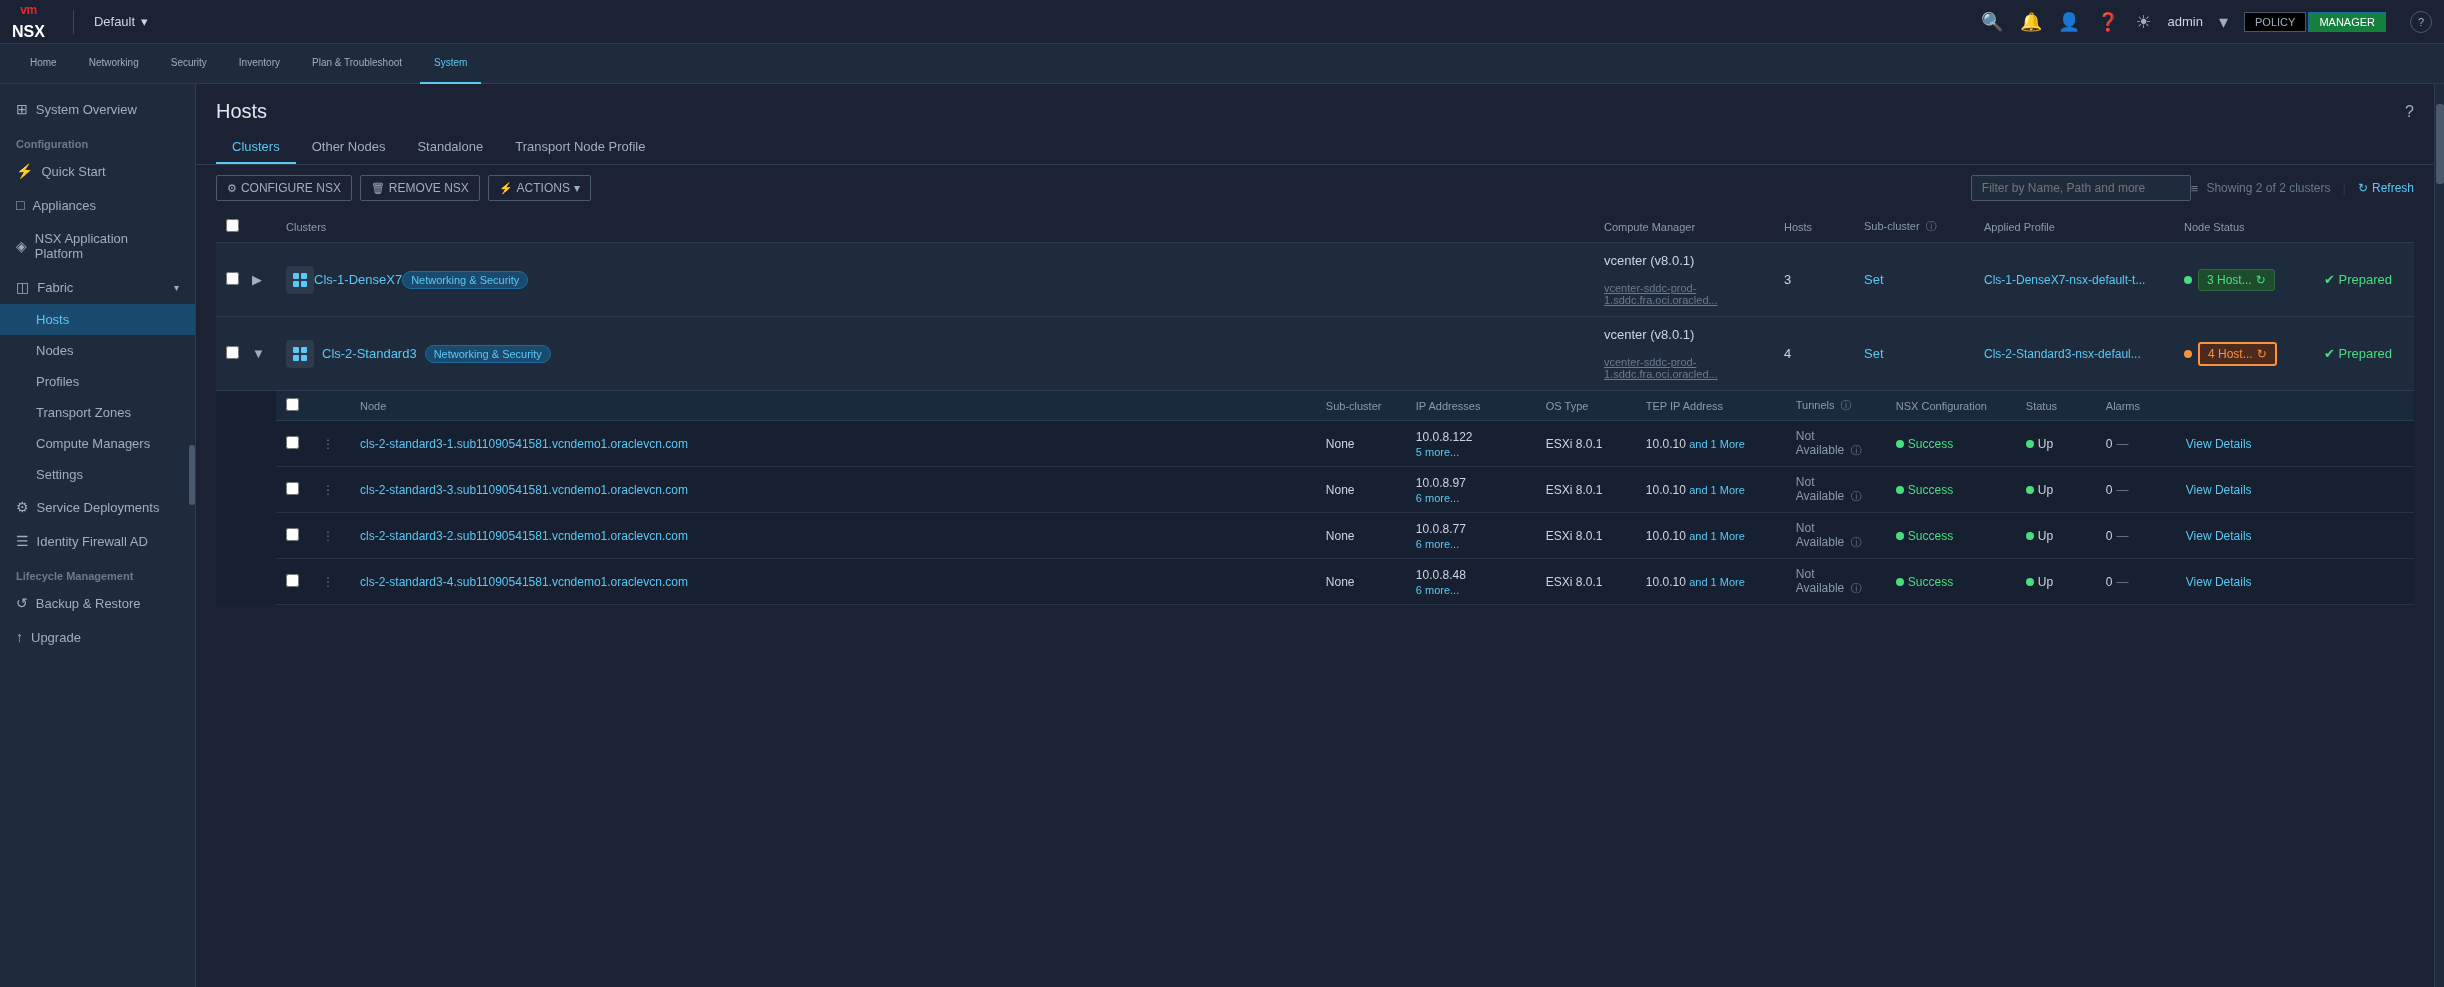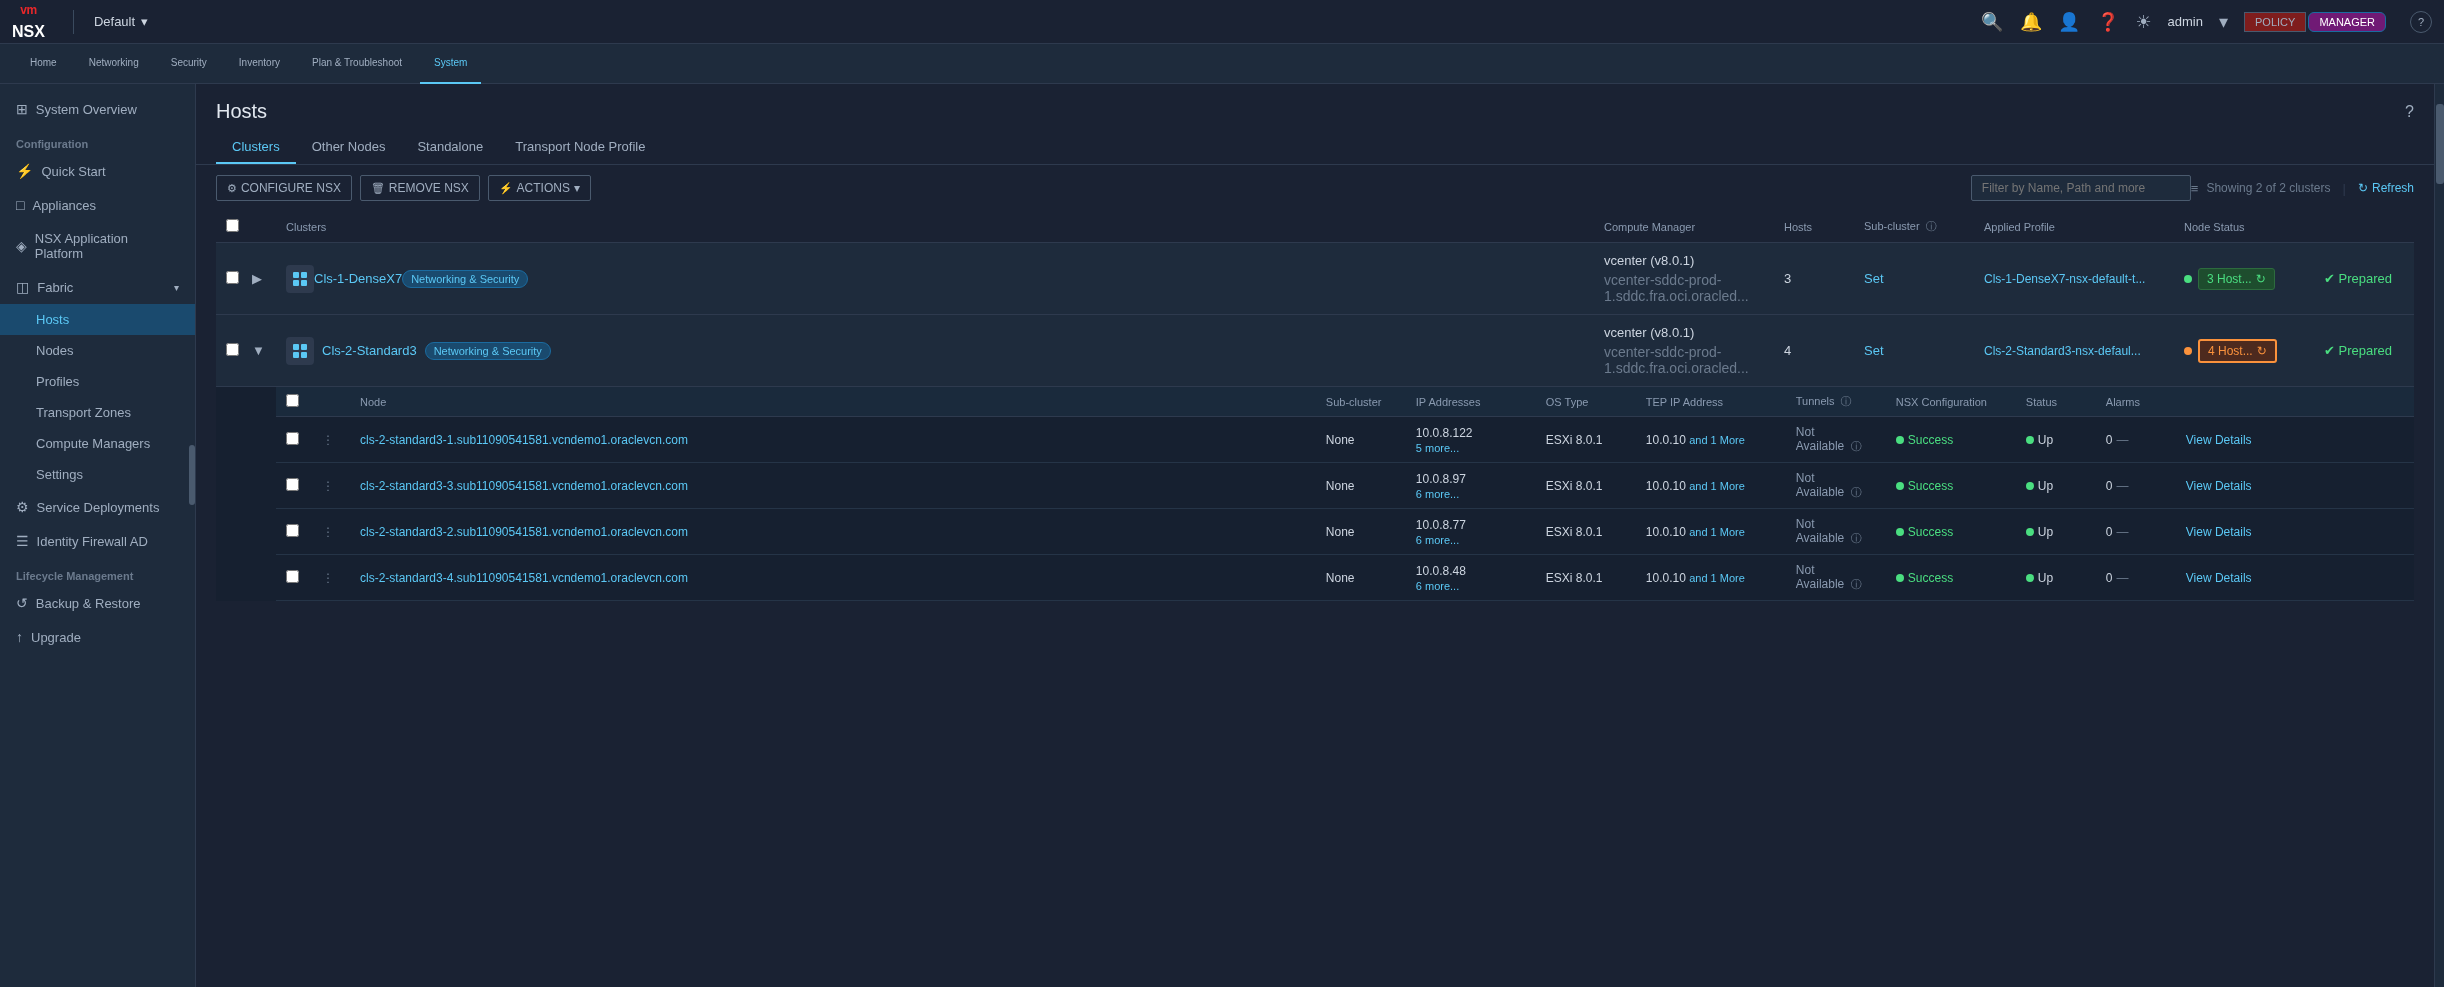--- a/index.html
+++ b/index.html
@@ -8,22 +8,22 @@
     
     .topbar { display: flex; align-items: center; background: #1a2233; height: 44px; border-bottom: 1px solid #2e3a4e; padding: 0 12px; }
     .topbar-logo { display: flex; align-items: center; gap: 6px; color: #fff; font-weight: bold; font-size: 16px; margin-right: 16px; flex-direction: column; }
     .vmware-logo { color: #e8272a; font-weight: 900; font-size: 12px; letter-spacing: -0.5px; }
     .topbar-sep { width: 1px; height: 24px; background: #3a4a5e; margin: 0 12px; }
     .context-selector { display: flex; align-items: center; gap: 6px; color: #cdd5e0; cursor: pointer; padding: 4px 8px; border-radius: 3px; }
     .topbar-actions { display: flex; align-items: center; gap: 16px; margin-left: auto; }
     .topbar-icon { color: #a0aec0; cursor: pointer; font-size: 18px; }
     .topbar-user { color: #cdd5e0; cursor: pointer; font-size: 13px; }
     .policy-manager-btns { display: flex; gap: 2px; }
-    .pm-btn { padding: 3px 10px; font-size: 11px; border: 1px solid #4a5a6e; background: #7f1d1d; color: #a0aec0; cursor: pointer; }
-    .pm-btn.active { background: #701a75; color: #fff; border-color: #1a6ba0; border-radius: 6px; }
+    .pm-btn { padding: 3px 10px; font-size: 11px; border: 1px solid #4a5a6e; background: #000000; color: #a0aec0; cursor: pointer; }
+    .pm-btn.active { background: #15803d; color: #fff; border-color: #1a6ba0; }
     .help-circle { display: flex; align-items: center; justify-content: center; width: 22px; height: 22px; border: 1px solid #4a5a6e; border-radius: 50%; color: #a0aec0; font-size: 11px; cursor: pointer; margin-left: 8px; }
 
     
     .navbar { display: flex; align-items: center; background: #1e2b3c; height: 40px; border-bottom: 1px solid #2e3a4e; padding: 0 16px; gap: 4px; }
     .nav-item { padding: 8px 14px; color: #a0aec0; cursor: pointer; font-size: 10px; border-bottom: 2px solid transparent; height: 40px; display: flex; align-items: center; }
     .nav-item.active { color: #5bc8f5; border-bottom: 2px solid #5bc8f5; }
 
     
     .main-layout { display: flex; height: calc(987px - 84px); }
 
@@ -66,21 +66,21 @@
     .cluster-icon { width: 28px; height: 28px; background: #2e3a4e; border-radius: 4px; display: flex; align-items: center; justify-content: center; color: #5bc8f5; font-size: 14px; flex-shrink: 0; }
     .cluster-name { color: #5bc8f5; cursor: pointer; font-size: 13px; font-weight: 500; }
     .badge { padding: 2px 8px; border-radius: 10px; font-size: 11px; font-weight: 500; }
     .badge-blue { background: #1a4a6e; color: #5bc8f5; border: 1px solid #1a6ba0; }
     .col-compute { width: 180px; min-width: 160px; }
     .col-hosts { width: 80px; }
     .col-subcluster { width: 120px; }
     .col-profile { width: 200px; }
     .col-status { width: 140px; }
     .compute-name { color: #cdd5e0; font-size: 13px; }
-    .compute-sub { color: #6b7a8d; font-size: 14px; margin-top: 4px; }
+    .compute-sub { color: #6b7a8d; font-size: 11px; margin-top: 14px; text-decoration: underline; }
     .set-link { color: #5bc8f5; cursor: pointer; }
     .profile-link { color: #5bc8f5; cursor: pointer; font-size: 12px; }
     .status-cell { display: flex; align-items: center; gap: 6px; }
     .dot-green { display: inline-block; width: 8px; height: 8px; border-radius: 50%; background: #4ade80; flex-shrink: 0; }
     .dot-orange { display: inline-block; width: 8px; height: 8px; border-radius: 50%; background: #fb923c; flex-shrink: 0; }
     .hosts-btn { background: #1e4d2e; color: #4ade80; border: 1px solid #2d6b3e; padding: 3px 8px; border-radius: 3px; font-size: 12px; cursor: pointer; display: flex; align-items: center; gap: 4px; }
     .hosts-btn-orange { background: #4d2a1e; color: #fb923c; border: 2px solid #fb923c; padding: 3px 8px; border-radius: 3px; font-size: 12px; cursor: pointer; display: flex; align-items: center; gap: 4px; }
     .prepared-text { color: #4ade80; font-size: 13px; }
 
     

